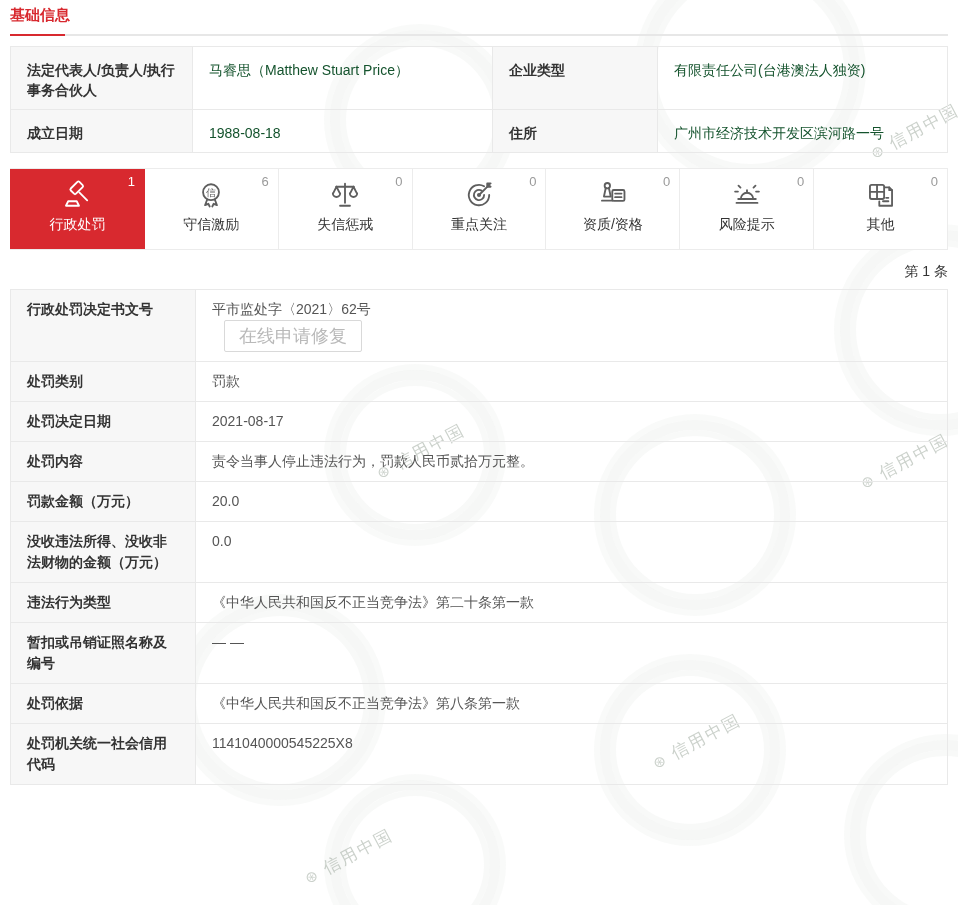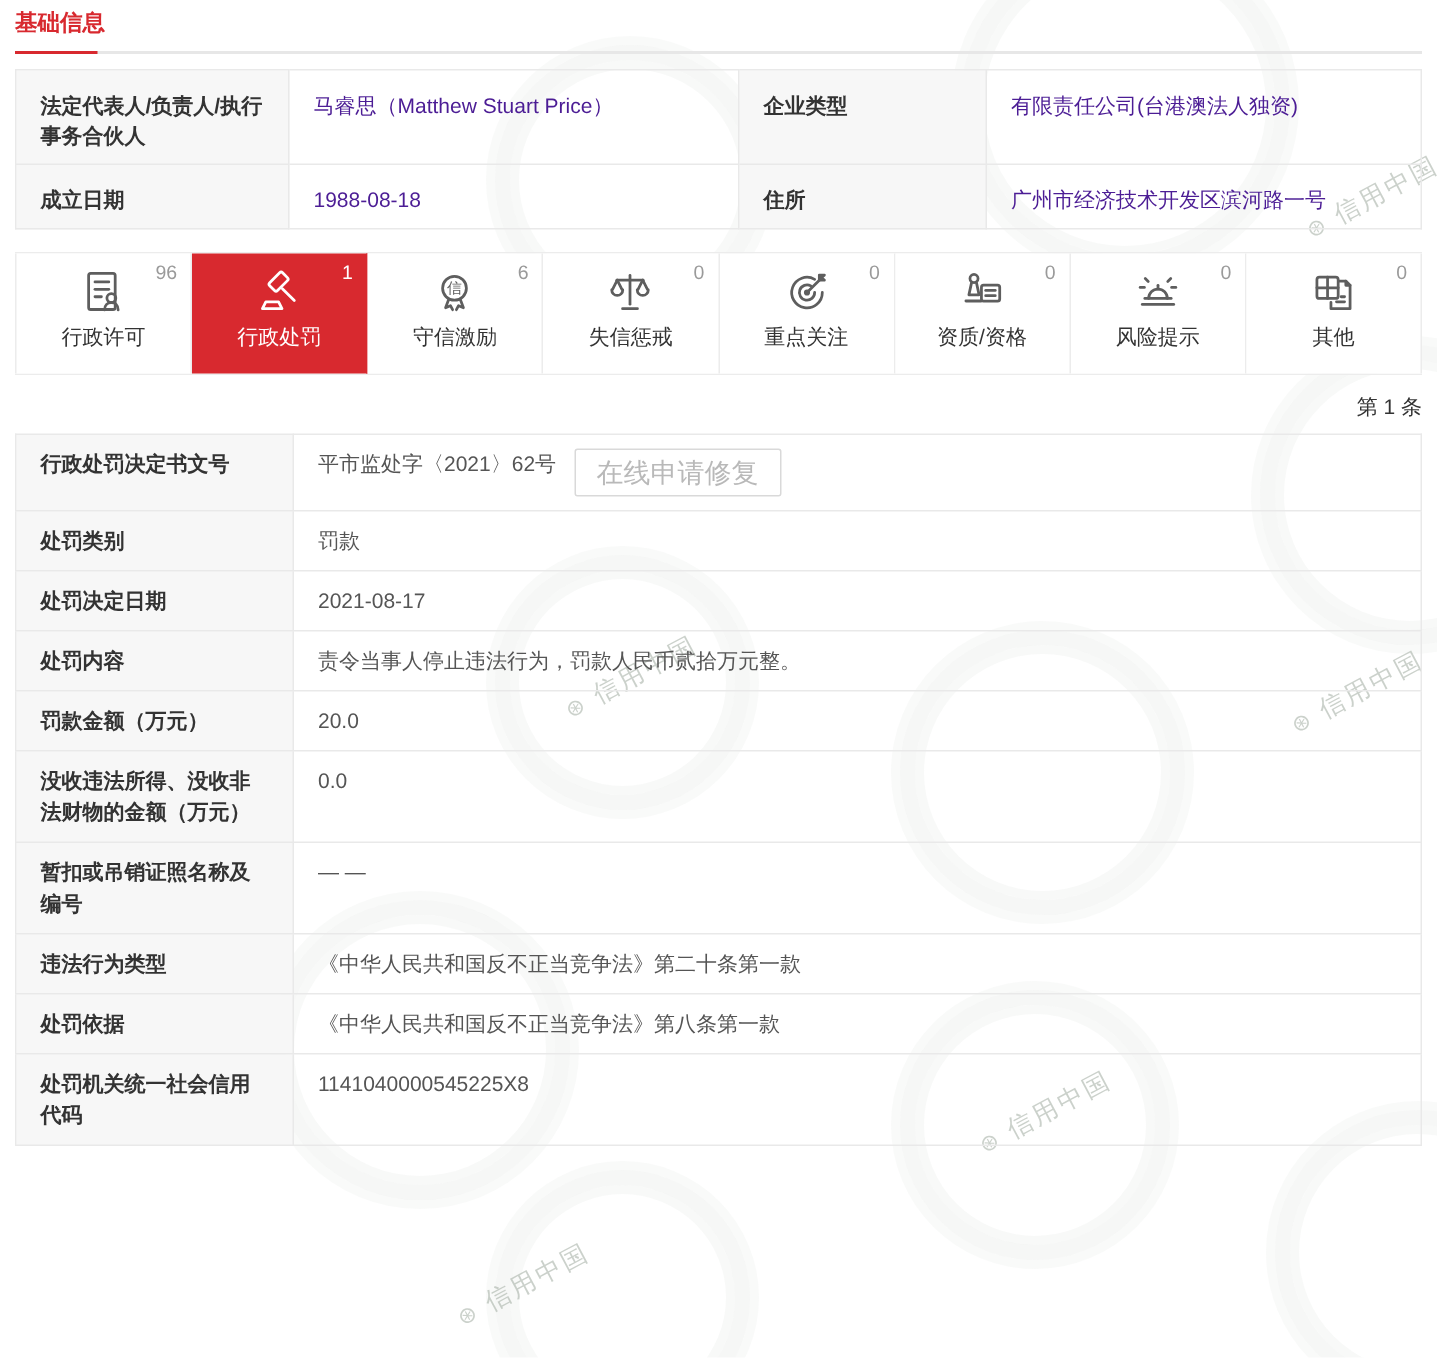--- a/index.html
+++ b/index.html
@@ -21,21 +21,21 @@
   .section-head { padding-top:6px; }
   .section-title { color:#d8292f; font-size:15px; font-weight:bold; }
   .head-rule { margin-top:9px; height:2px; background:#e7e7e7; position:relative; }
   .head-rule .red { position:absolute; left:0; top:0; width:55px; height:2px; background:#d8292f; }
 
   
   table { border-collapse:collapse; width:938px; }
   .basic { margin-top:10px; }
   .basic td { border:1px solid #e9e9e9; font-size:14px; vertical-align:top; padding:13px 16px 9px 16px; line-height:20px; }
   .basic td.lbl { background:#f7f7f7; width:182px; color:#333; font-weight:bold; }
-  .basic td.val { color:#4c1d95;margin-top:15px; }
+  .basic td.val { color:#14532d;margin-top:15px; }
   .basic td.v1 { width:300px; }
   .basic td.l2 { width:165px; }
   .basic tr.r1 td { height:58px; }
   .basic tr.r2 td { height:43px; }
 
   
   .tabbar { margin-top:15px; display:flex; width:938px; border-top:1px solid #ececec; border-bottom:1px solid #ececec; }
   .tab { position:relative; flex:1 1 0; height:80px; border-right:1px solid #ececec; background:#fff;
     text-align:center; cursor:pointer; }
   .tab:first-child { border-left:1px solid #ececec; }
@@ -48,21 +48,21 @@
   .tab.active .icon { color:#fff; }
 
   
   .record-index { width:938px; text-align:right; margin-top:13px; font-size:14px; color:#333; }
 
   
   .detail { margin-top:8px; }
   .detail td { border:1px solid #e9e9e9; font-size:14px; vertical-align:top; padding:9px 16px; line-height:21px; }
   .detail td.lbl { background:#f7f7f7; width:185px; color:#333; font-weight:bold; }
   .detail td.val { color:#555; }
-  .first-val { display:flex; align-items:flex-start; justify-content:flex-start; }
+  .first-val { display:flex; align-items:flex-start; justify-content:center;flex-direction:column; }
   .repair-btn { flex:0 0 auto; margin-left:12px; border:1px solid #d9d9d9; background:#fff; color:#b9b9b9;
     font-size:18px; line-height:1; padding:6px 14px; cursor:pointer; border-radius:2px;
     font-family:"Liberation Sans","DejaVu Sans",sans-serif; }
 </style>
 </head>
 <body>
 
 <div class="page">
 
   <div class="bg-pattern">
@@ -103,34 +103,20 @@
         <td class="lbl">成立日期</td>
         <td class="val v1">1988-08-18</td>
         <td class="lbl l2">住所</td>
         <td class="val">广州市经济技术开发区滨河路一号</td>
       </tr>
     </tbody>
       </table>
 
     <div class="tabbar">
 
-      <div class="tab">
-        <span class="count">96</span>
-        <span class="icon">
-          <svg viewBox="0 0 24 24" fill="none" stroke="currentColor" stroke-width="1.3" stroke-linecap="round" stroke-linejoin="round">
-            <rect x="5" y="3" width="12.5" height="17" rx="1"></rect>
-            <line x1="8" y1="7" x2="14.5" y2="7"></line>
-              <line x1="8" y1="10.5" x2="14.5" y2="10.5"></line>
-              <line x1="8" y1="14" x2="11" y2="14"></line>
-            <circle cx="15.7" cy="14.6" r="2.1"></circle>
-            <path d="M12.5 20.2c0-2.2 1.4-3.4 3.2-3.4s3.2 1.2 3.2 3.4"></path>
-          </svg>
-        </span>
-        <span class="lab">行政许可</span>
-      </div>
 
       <div class="tab active">
         <span class="count">1</span>
         <span class="icon">
           <svg viewBox="0 0 24 24" fill="none" stroke="currentColor" stroke-width="1.3" stroke-linecap="round" stroke-linejoin="round">
             <rect x="9.2" y="2.6" width="5.2" height="8.6" rx="1" transform="rotate(45 11.8 6.9)"></rect>
             <line x1="13.6" y1="10.2" x2="19.2" y2="15.8"></line>
             <path d="M4.2 19.6h9.2l-1.6-3.2H5.8z"></path>
           </svg>
         </span>
@@ -257,28 +243,28 @@
       </tr>
       <tr>
         <td class="lbl">罚款金额（万元）</td>
         <td class="val">20.0</td>
       </tr>
       <tr>
         <td class="lbl">没收违法所得、没收非法财物的金额（万元）</td>
         <td class="val">0.0</td>
       </tr>
       <tr>
+        <td class="lbl">违法行为类型</td>
+        <td class="val">《中华人民共和国反不正当竞争法》第二十条第一款</td>
+      </tr>
+      <tr>
         <td class="lbl">暂扣或吊销证照名称及编号</td>
         <td class="val">— —</td>
       </tr>
       <tr>
-        <td class="lbl">违法行为类型</td>
-        <td class="val">《中华人民共和国反不正当竞争法》第二十条第一款</td>
-      </tr>
-      <tr>
         <td class="lbl">处罚依据</td>
         <td class="val">《中华人民共和国反不正当竞争法》第八条第一款</td>
       </tr>
       <tr>
         <td class="lbl">处罚机关统一社会信用代码</td>
         <td class="val">1141040000545225X8</td>
       </tr>
 
     </tbody>
       </table>

